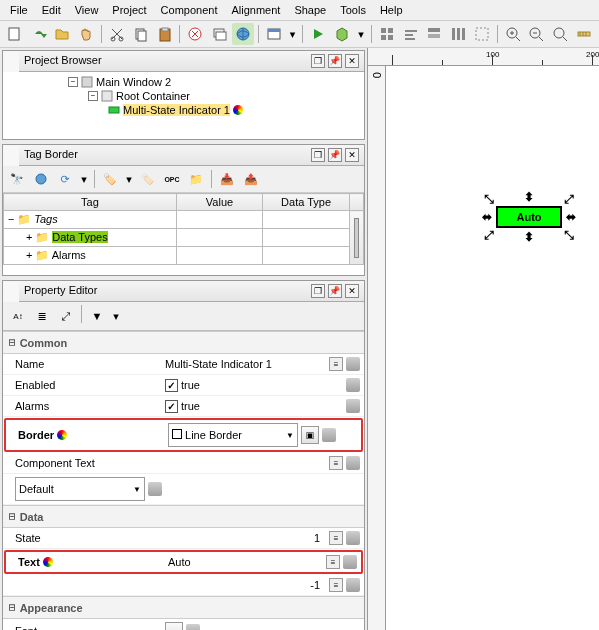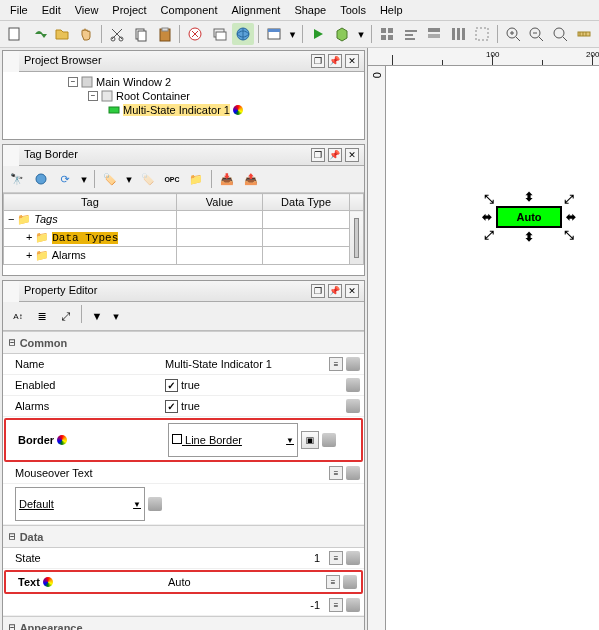--- a/index.html
+++ b/index.html
@@ -26,39 +26,39 @@
   .wnd-btn { width:14px; height:14px; display:flex; align-items:center; justify-content:center; font-size:9px; border:1px solid #888; background:#f4f4f4; }
   .panel-body { flex:1; background:#fff; overflow:auto; }
 
   .tree { padding:3px 5px; font-size:11px; }
   .tree-row { display:flex; align-items:center; gap:3px; padding:1px 0; }
   .tree-indent2 { padding-left: 60px; }
   .tree-indent3 { padding-left: 80px; }
   .tree-indent4 { padding-left: 100px; }
   .tree-row .box { width:10px; height:10px; border:1px solid #777; background:#fff; display:flex; align-items:center; justify-content:center; font-size:8px; line-height:8px;}
   .hl-yellow { background:#ffe58a; }
-  .hl-cream  { background:#eab308;font-family:Liberation Mono, monospace; }
+  .hl-cream  { background:#84cc16; }
 
   
   .tagtbl { width:100%; border-collapse: collapse; }
   .tagtbl th, .tagtbl td { border:1px solid #bbb; padding:2px 4px; font-size:11px; }
   .tagtbl th { background: linear-gradient(#f7f7f7,#e7e7e7); font-weight:normal; }
   .tagtbl .scrl { width:14px; background: linear-gradient(#f7f7f7,#e7e7e7); }
 
   
   .prop-toolbar { display:flex; gap:2px; padding:3px 4px; background:#f0f0f0; border-bottom:1px solid #bbb; }
   .prop-body { background:#fff; font-size:11px; }
   .prop-group { display:flex; align-items:center; font-weight:bold; color:#555; padding:4px 6px; background: #f3f3f3; border-top:1px solid #ccc; border-bottom:1px solid #ccc;}
   .prop-group .toggle{ font-family: monospace; margin-right:4px; }
   .prop-row { display:flex; padding:3px 4px 3px 12px; border-bottom:1px solid #efefef; }
   .prop-row.hl { border:2px solid #e03030; border-radius:2px; margin:1px; }
   .prop-label { width:150px; display:flex; align-items:center; gap:3px; }
   .prop-value { flex:1; display:flex; align-items:center; gap:3px; }
   .mini-btn { width:18px; height:18px; border:1px solid #999; background: linear-gradient(#fafafa,#e3e3e3); display:flex; align-items:center; justify-content:center; font-size:9px; }
-  .combo { height:18px; border:1px solid #999; display:flex; align-items:center; padding:16px 3px; flex:1; max-width:130px; justify-content:space-between;text-decoration:underline;}
+  .combo { height:24px; border:1px solid #999; display:flex; align-items:center; padding:0 3px; flex:1; max-width:130px; justify-content:space-between;}
   .combo .arrow{ font-size:8px; }
   .checkbox { width:13px; height:13px; border:1px solid #555; display:inline-flex; align-items:center; justify-content:center; font-size:10px; }
   .chk-checked::after{content:'✓'; font-size:10px; font-weight:bold;}
   .color-dot { width:10px; height:10px; border-radius:50%; background: conic-gradient(red,orange,yellow,green,blue,purple,red); display:inline-block; }
   .tab-icn { width:14px; height:14px; display:inline-flex; align-items:center; justify-content:center; border:1px solid #999; background:#efefef; font-size:8px;}
   .db-icn  { width:14px; height:14px; border-radius:2px; background:linear-gradient(#cfcfcf,#9f9f9f); display:inline-block; }
 
   
   .ruler-h { height:18px; background:#f4f4f4; border-bottom:1px solid #999; position:relative; font-size:8px; overflow:hidden; }
   .ruler-h span { position:absolute; top:2px; font-size:8px;}
@@ -404,21 +404,21 @@
               <span><span style="display:inline-block;width:10px;height:10px;border:1px solid #000;"></span> <span>Line Border</span></span>
               <span class="arrow">▼</span>
               </div>
             <span class="mini-btn">▣</span>
             <span class="db-icn"></span>
           </div>
         </div>
 
         <div class="prop-row">
           <div class="prop-label">
-              <span>Mouseover Text</span>
+              <span>Component Text</span>
             </div>
           <div class="prop-value">
               <span style="flex:1"></span>
             <span class="tab-icn">≡</span>
             <span class="db-icn"></span>
             </div>
         </div>
 
         <div class="prop-row">
           <div class="prop-value">

